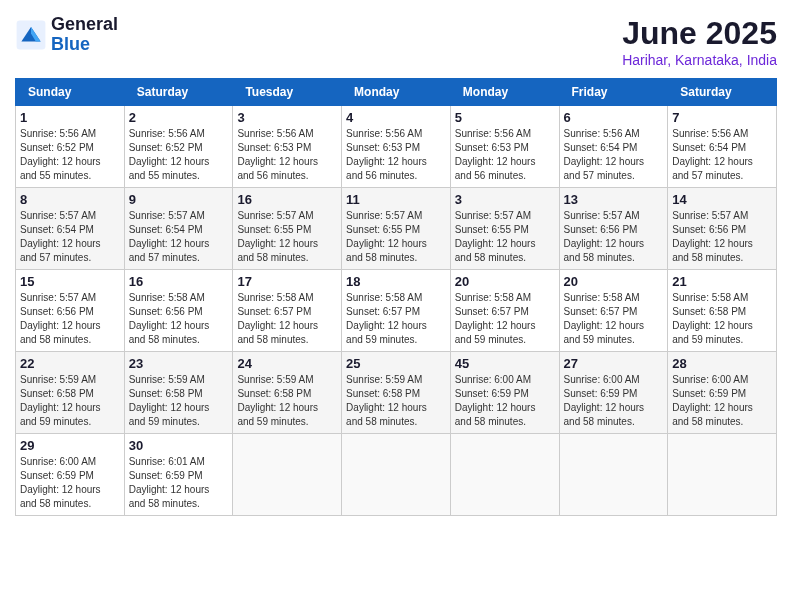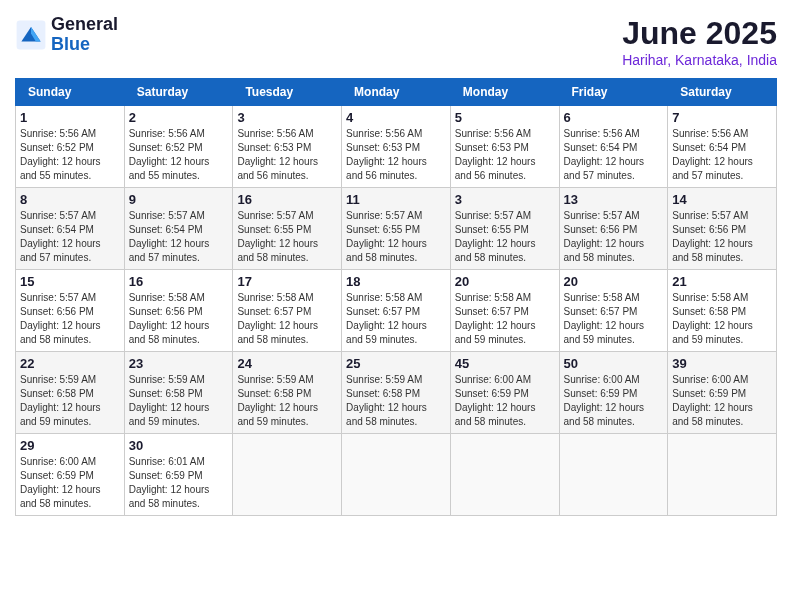--- a/index.html
+++ b/index.html
@@ -330,29 +330,29 @@
       </td>
         <td>
         <span class="day-num">45</span>
         <div class="day-info">
           Sunrise: 6:00 AM<br>
           Sunset: 6:59 PM<br>
           Daylight: 12 hours and 58 minutes.
         </div>
       </td>
         <td>
-        <span class="day-num">50</span>
+        <span class="day-num">27</span>
         <div class="day-info">
           Sunrise: 6:00 AM<br>
           Sunset: 6:59 PM<br>
           Daylight: 12 hours and 58 minutes.
         </div>
       </td>
         <td>
-        <span class="day-num">39</span>
+        <span class="day-num">28</span>
         <div class="day-info">
           Sunrise: 6:00 AM<br>
           Sunset: 6:59 PM<br>
           Daylight: 12 hours and 58 minutes.
         </div>
       </td>
       </tr>
       <tr>
         <td>
         <span class="day-num">29</span>

